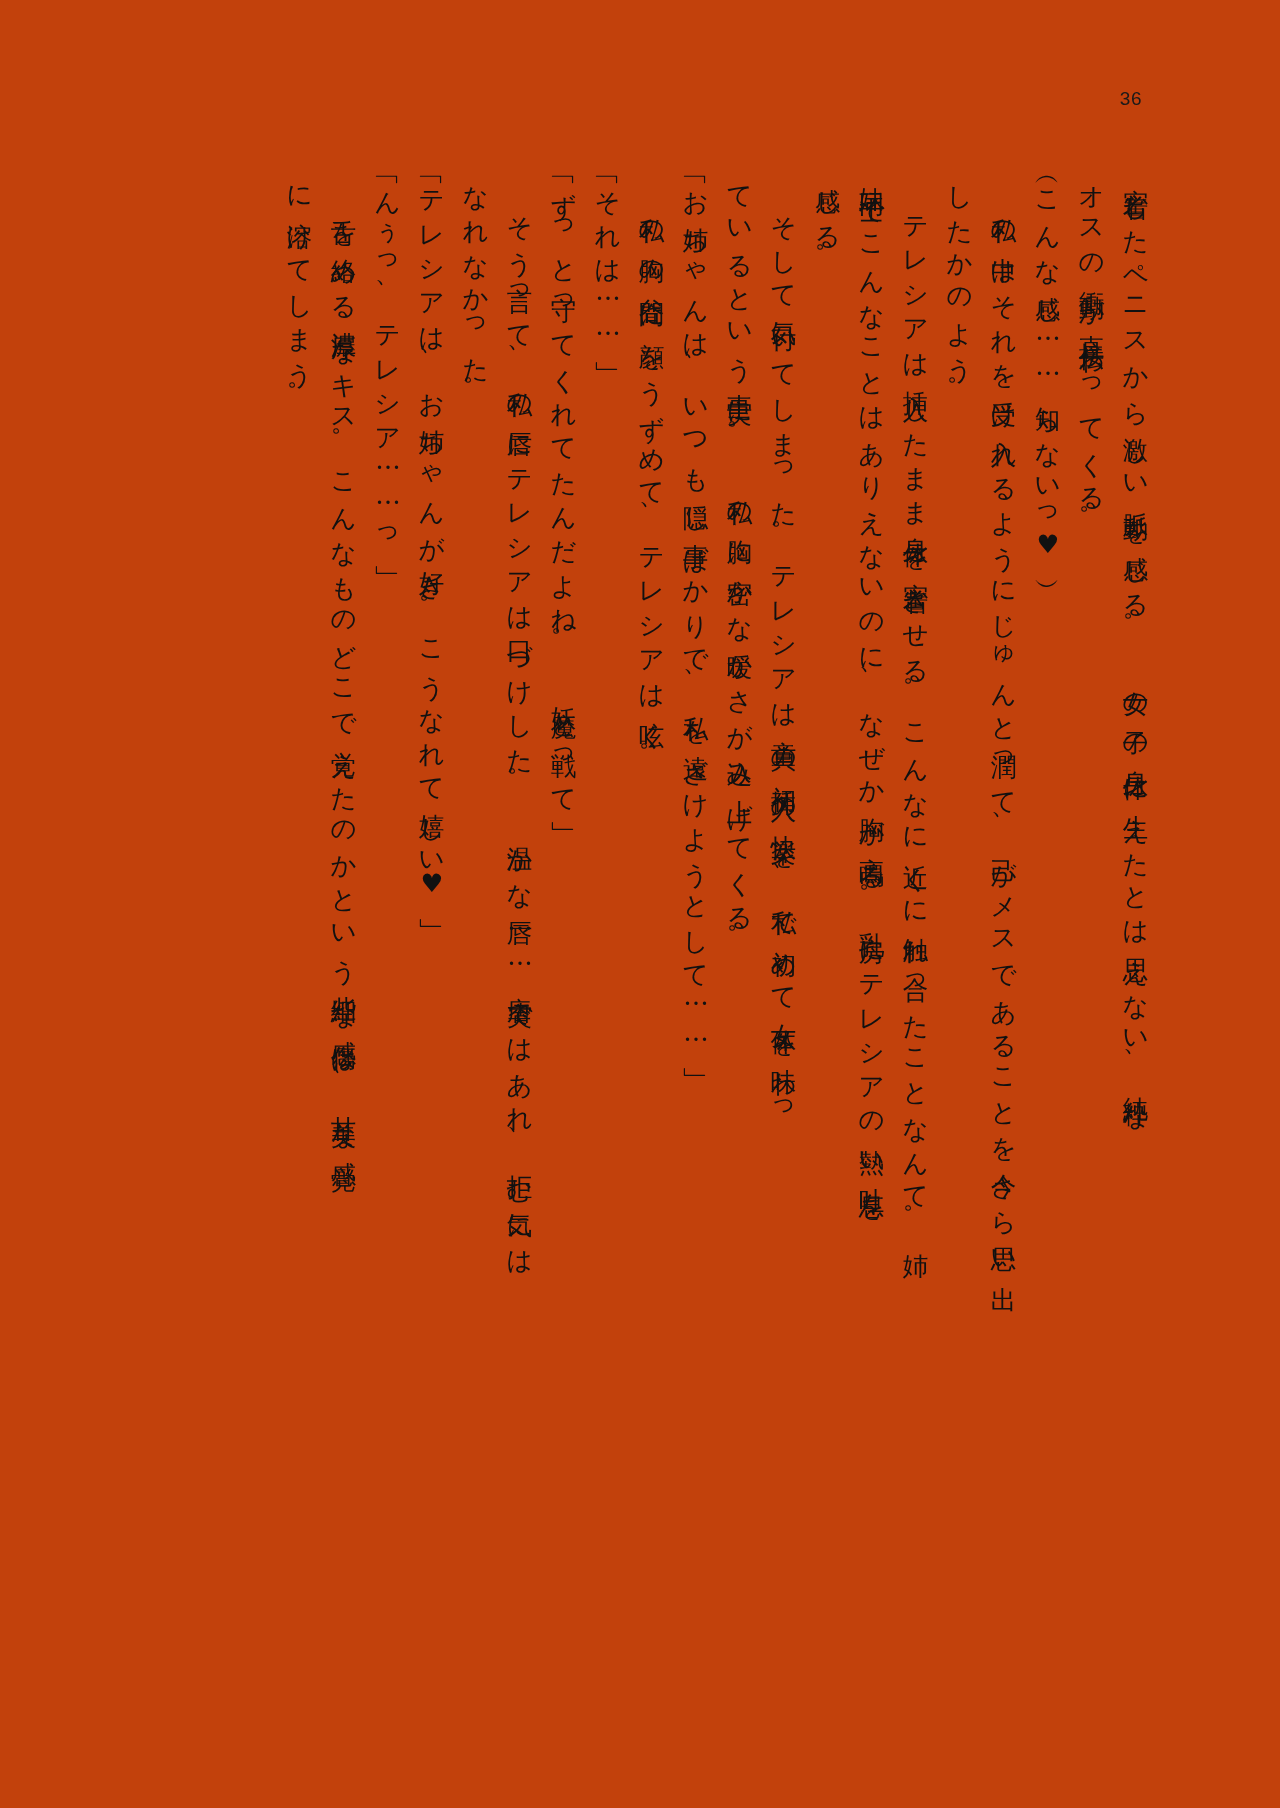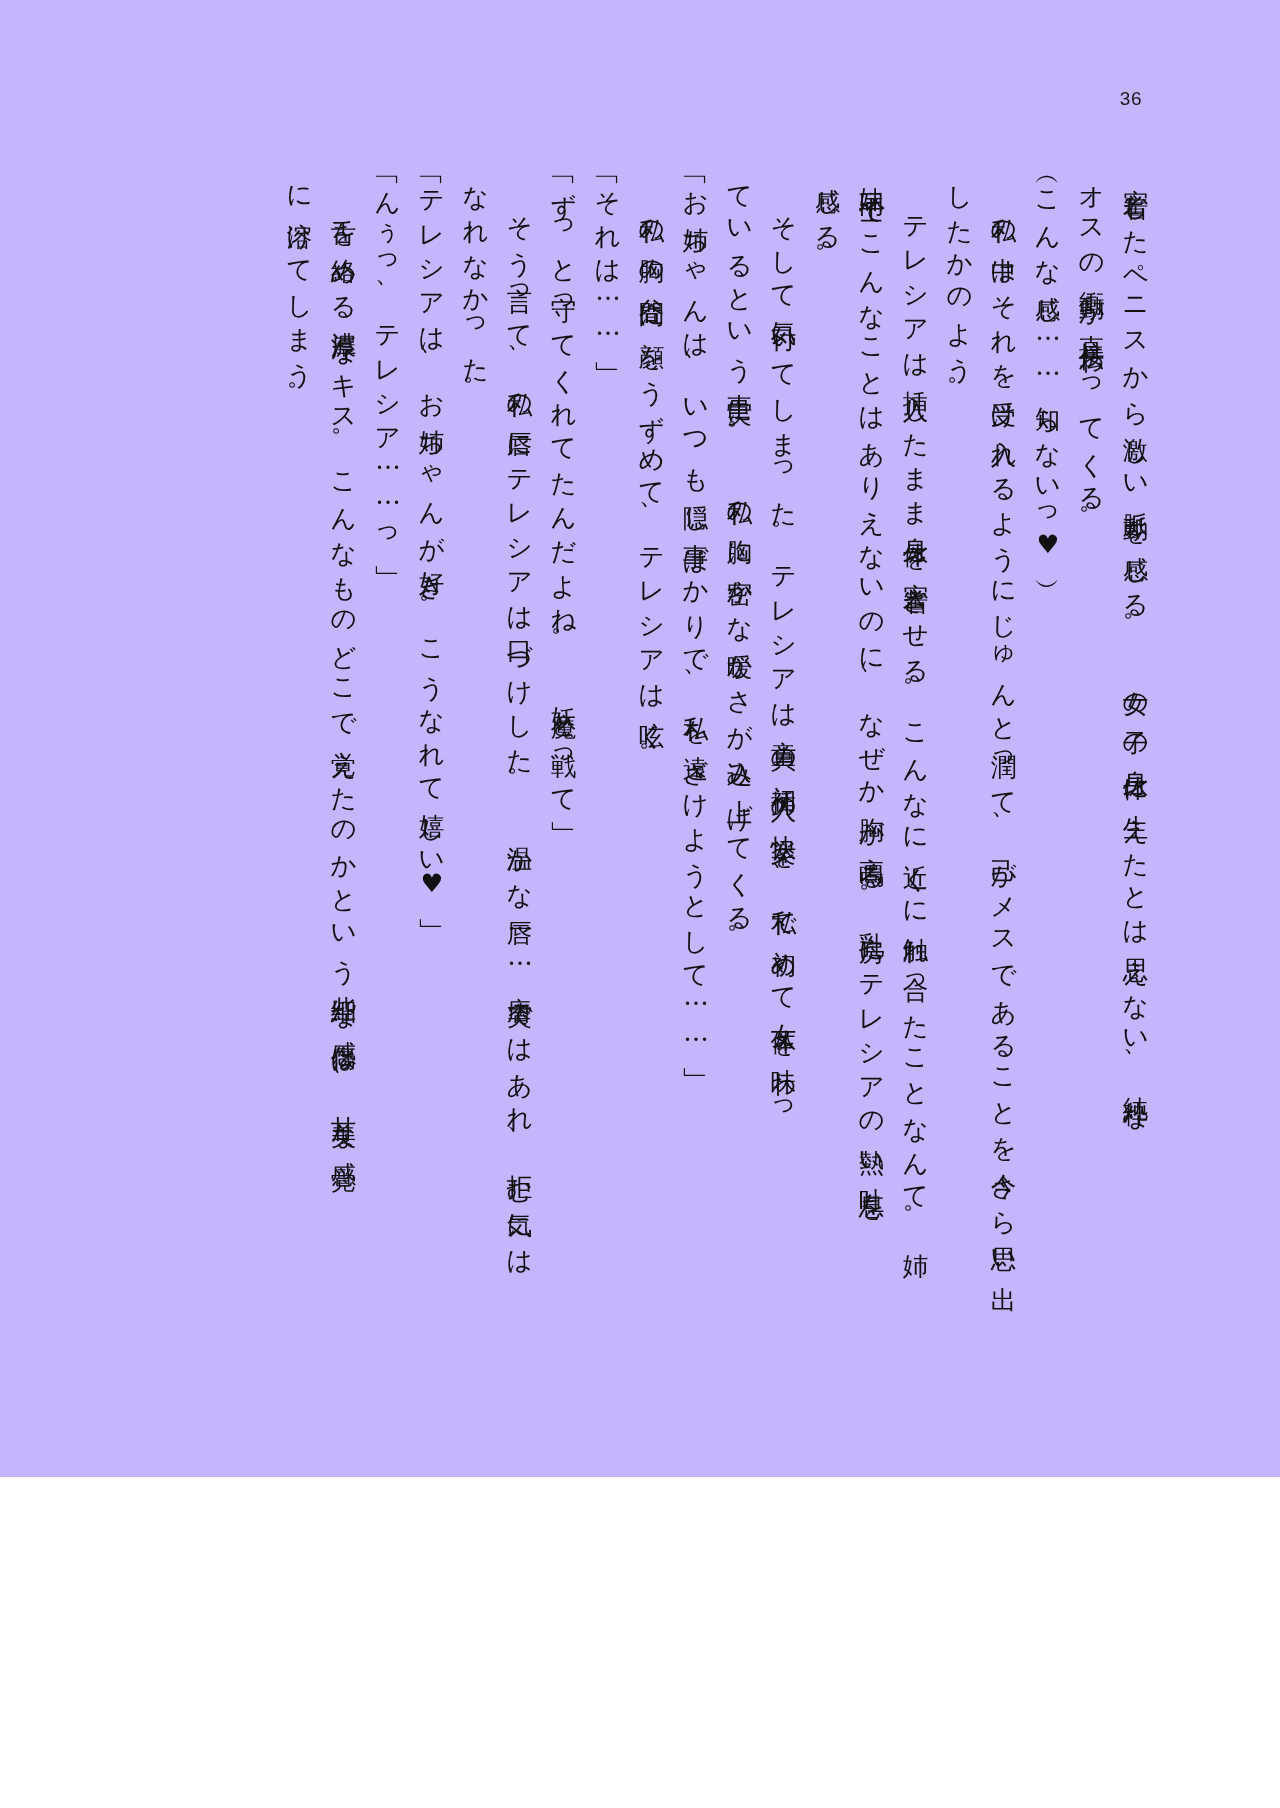--- a/index.html
+++ b/index.html
@@ -3,22 +3,22 @@
 <meta charset="utf-8">
 <style>
   html, body {
     margin: 0;
     padding: 0;
     background: #ffffff;
   }
   .page {
     position: relative;
     width: 1280px;
-    height: 1477px;
-    background: #c4b5fd;
+    height: 1808px;
+    background: #c2410c;
     overflow: hidden;
     font-family: "Liberation Serif", "DejaVu Serif", serif;
     color: #111111;
   }
   .page-number {
     position: absolute;
     top: 88px;
     right: 138px;
     font-size: 19px;
     color: #1a1a1a;

